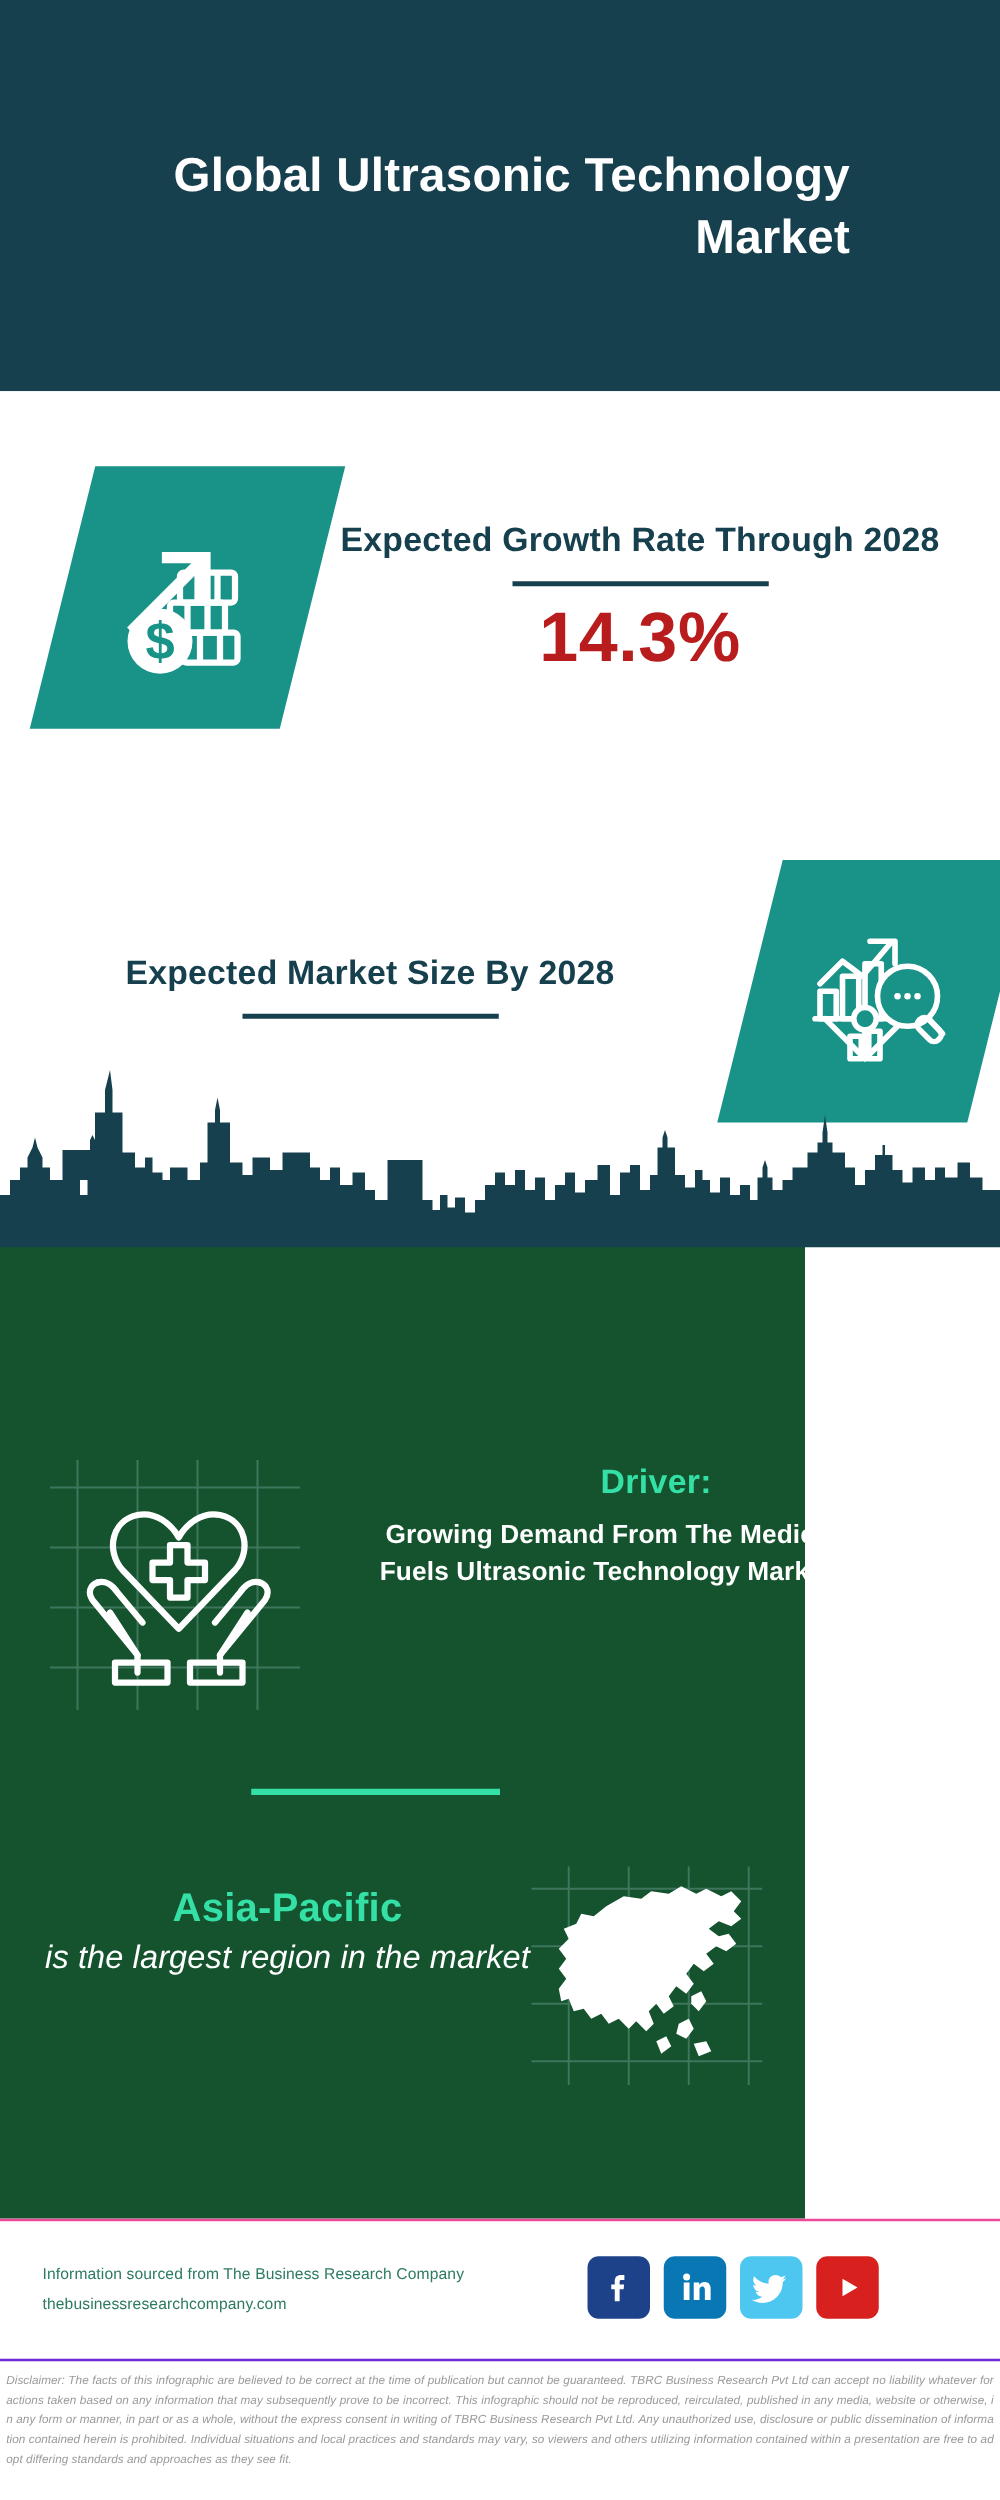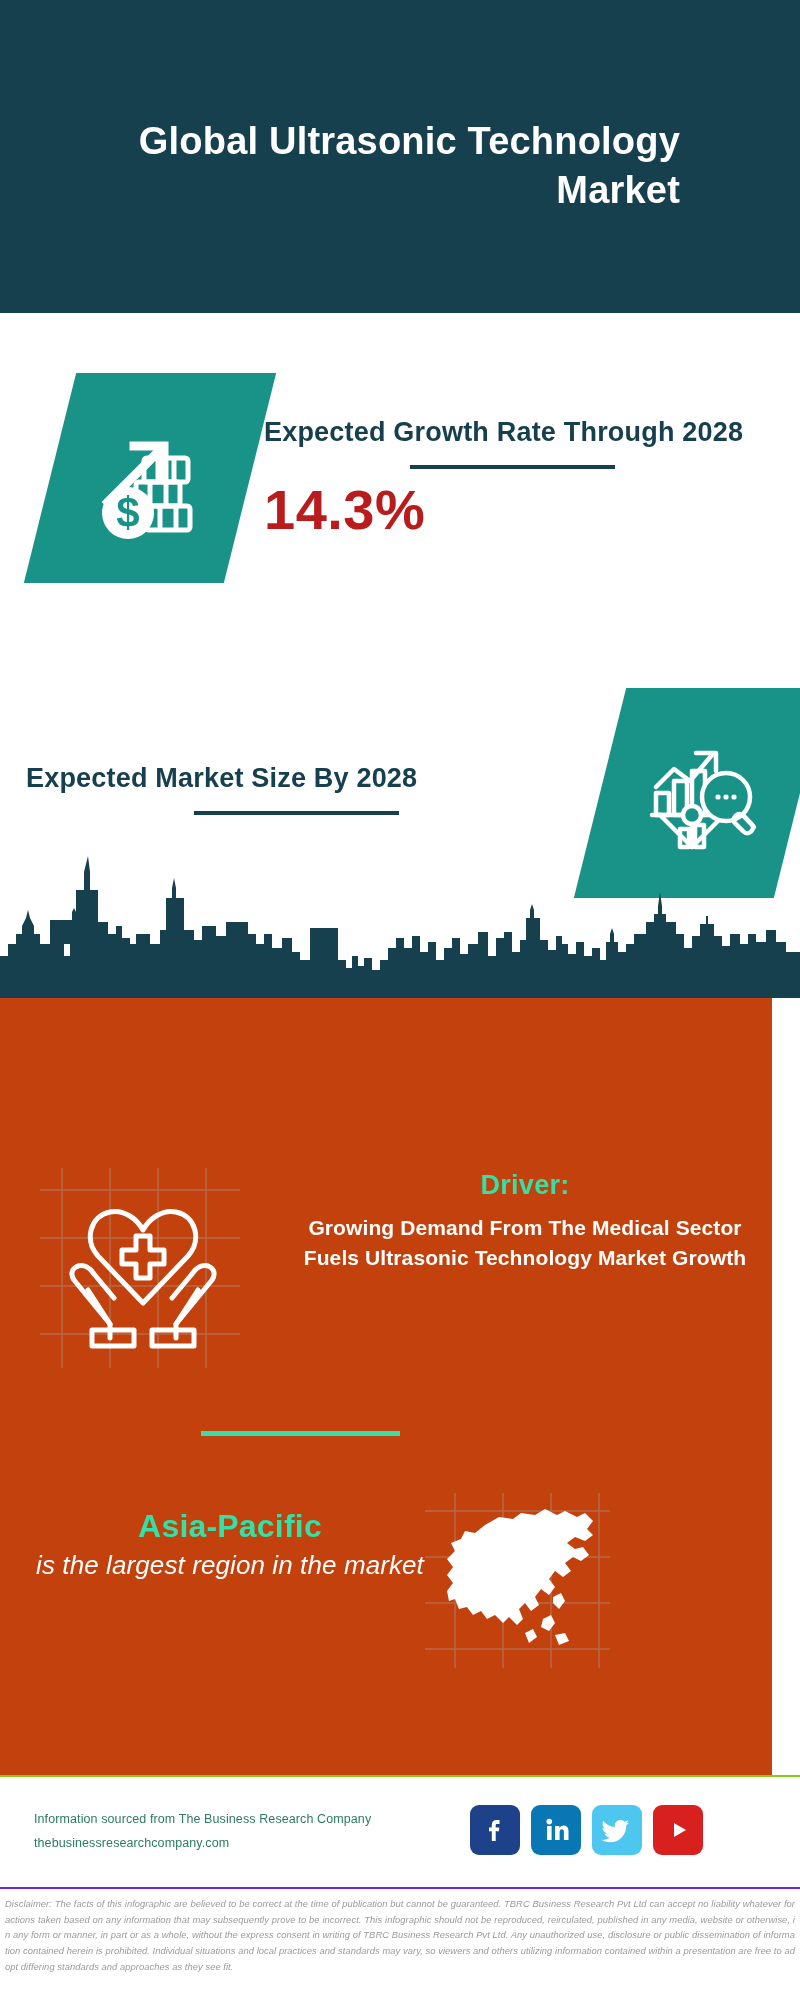--- a/index.html
+++ b/index.html
@@ -72,20 +72,21 @@
     transform: skewX(14deg);
     display: flex;
     align-items: center;
     justify-content: center;
   }
   .row1 .para { margin-left: 50px; }
   .row2 .para { margin-left: 20px; }
 
   .stat-text {
     flex: 1;
+    text-align: center;
     padding: 0 14px;
   }
   .stat-label {
     color: #17404f;
     font-size: 27px;
     font-weight: bold;
     line-height: 1.32;
     letter-spacing: 0.2px;
   }
   .rule {
@@ -101,23 +102,23 @@
     letter-spacing: 0.5px;
     line-height: 1.1;
   }
   .row1 .stat-text { padding-right: 40px; }
   .row2 .stat-text { padding-left: 26px; }
 
   
   .dark {
     position: absolute;
     left: 0; top: 988px;
-    width: 772px;
+    width: 644px;
     height: 787px;
-    background: #c2410c;
+    background: #14532d;
   }
   .skyline {
     position: absolute;
     left: 0; top: -140px;
     width: 800px;
     height: 150px;
     display: block;
   }
 
   .grid-panel {
@@ -188,21 +189,21 @@
     width: 185px; height: 175px;
   }
 
   
   .footer {
     position: absolute;
     left: 0; top: 1775px;
     width: 800px;
     height: 112px;
     background: #ffffff;
-    border-top: 2px solid #84cc16;
+    border-top: 2px solid #ec4899;
     display: flex;
     align-items: center;
   }
   .footer-src {
     margin-left: 34px;
     color: #2c7a63;
     font-size: 12.5px;
     line-height: 1.9;
     letter-spacing: 0.1px;
   }

